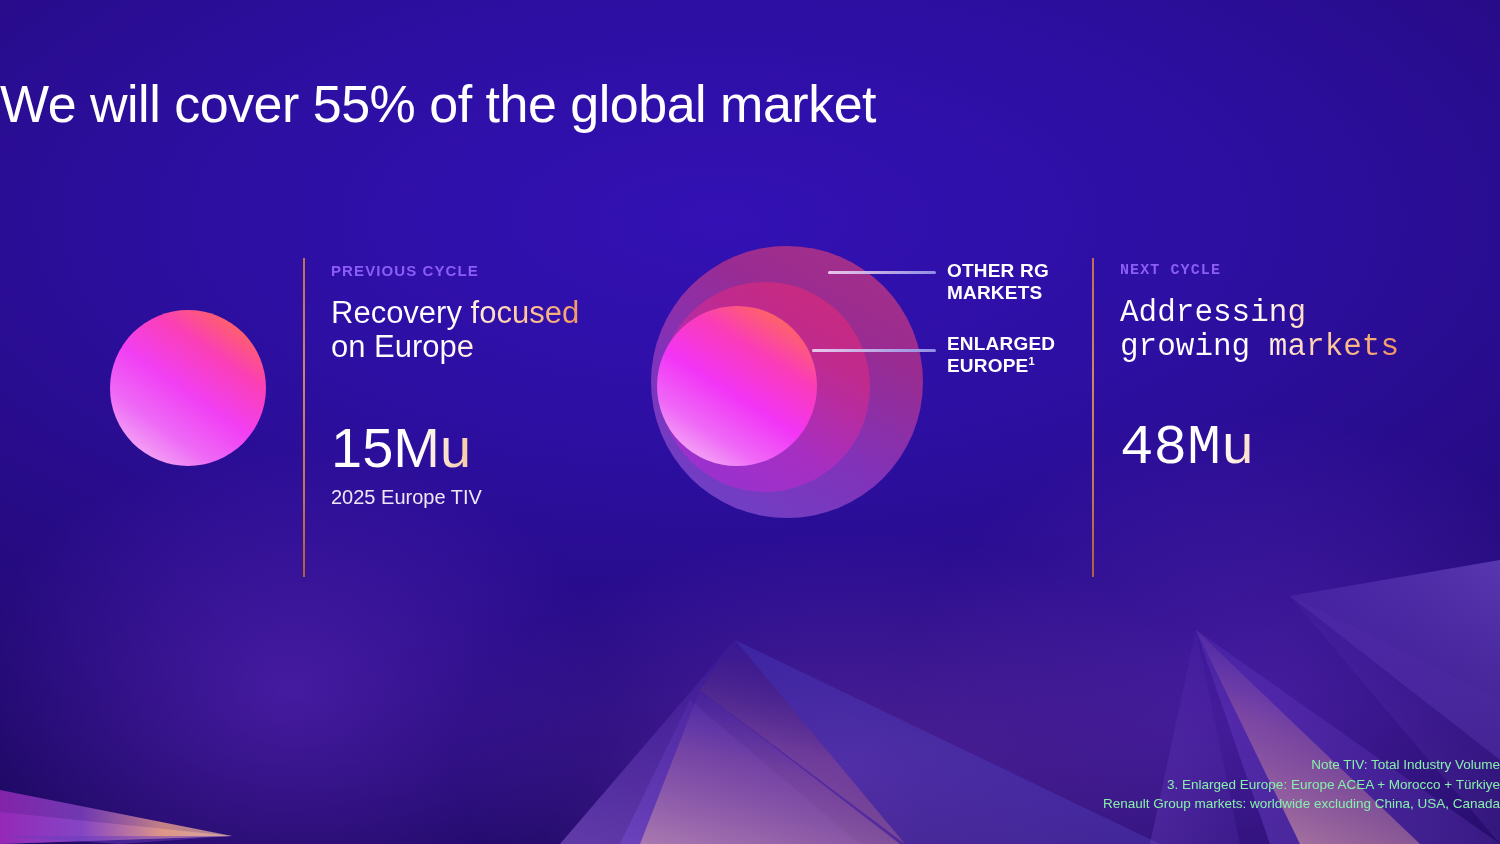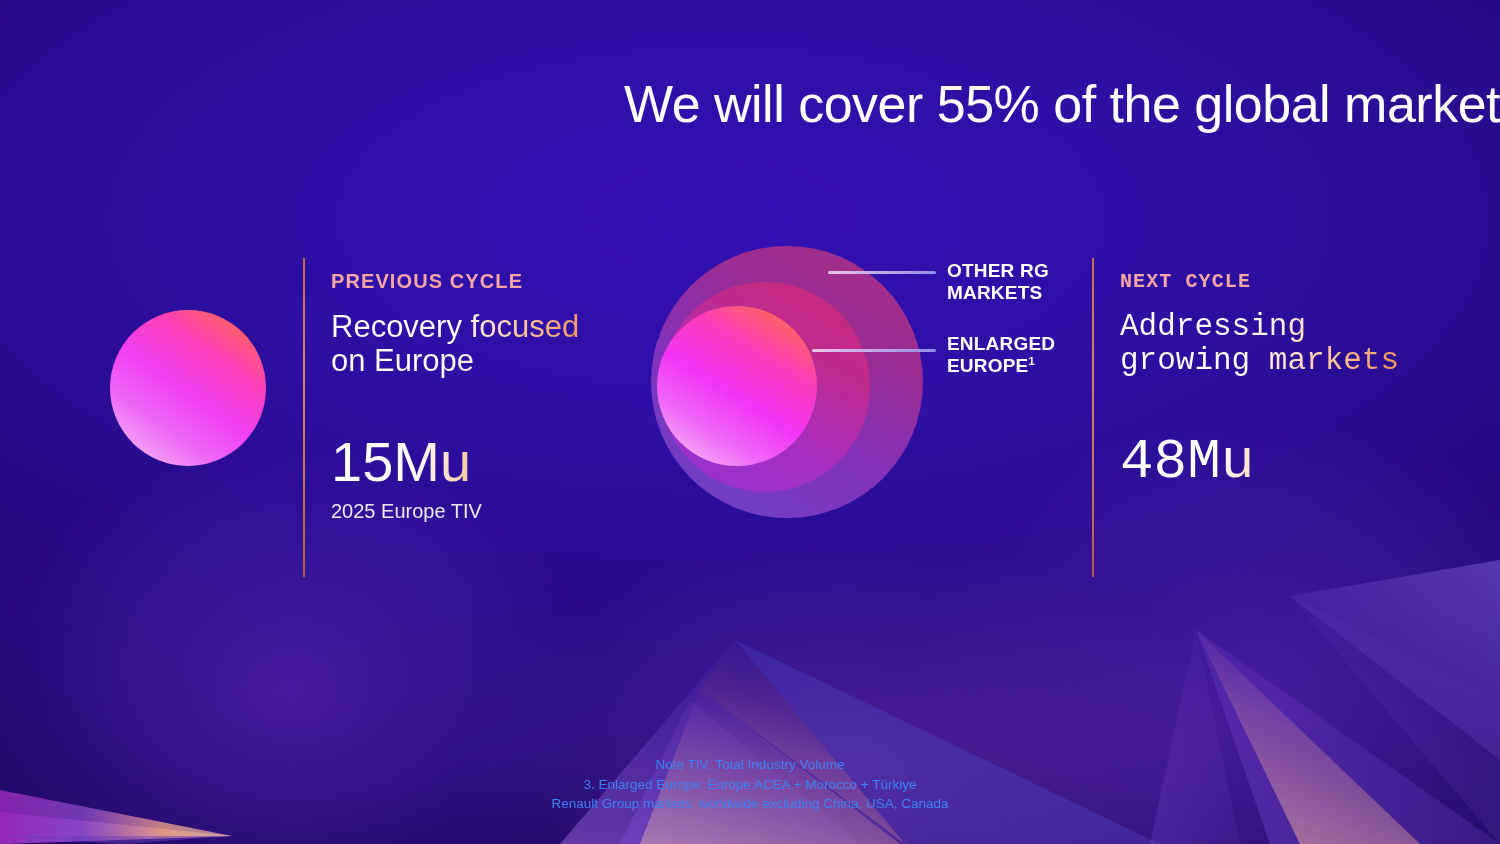--- a/index.html
+++ b/index.html
@@ -27,21 +27,21 @@
   }
   .bg-glow-bottom{
     position:absolute; left:300px; bottom:-240px; width:1100px; height:640px;
     background:radial-gradient(closest-side, rgba(132,64,190,.42), rgba(132,64,190,0) 72%);
   }
   .poly-layer{ position:absolute; inset:0; }
   .poly-layer svg{ width:1500px; height:844px; display:block; }
 
   
   .title{
-    position:absolute; top:74px; left:0; width:1500px; text-align:right;
+    position:absolute; top:74px; left:0; width:1500px; text-align:left;
     font-size:52px; font-weight:400; letter-spacing:-0.5px; color:#ffffff;
     white-space:nowrap;
   }
 
   
   .sphere-left{
     position:absolute; left:110px; top:310px; width:156px; height:156px; border-radius:50%;
     background:linear-gradient(215deg, #ff7a2f 0%, #fb3fb6 30%, #f13ff4 52%, #ee6af6 72%, #f6c2f3 96%);
   }
   .cluster{ position:absolute; left:651px; top:246px; width:272px; height:272px; }
@@ -79,22 +79,22 @@
   .col{ position:absolute; top:258px; }
   .col-prev{ left:303px; }
   .col-next{ left:1092px;font-family:Liberation Mono, monospace; }
   .divider{
     position:absolute; top:0; left:0; width:2px; height:319px;
     background:linear-gradient(180deg,#c9724f 0%, #d98a66 35%, #cf7a57 70%, #b4613f 100%);
     opacity:.95;
   }
   .col-body{ position:relative; padding-left:28px; }
   .eyebrow{
-    font-size:20px; font-weight:700; color:#fca5a5; letter-spacing:1.1px;
-    margin-top:12px;
+    font-size:15px; font-weight:700; color:#8b5cf6; letter-spacing:1.1px;
+    margin-top:4px;
   }
   .headline{
     margin-top:17px; font-size:31px; font-weight:400; line-height:1.10;
     white-space:pre-line;
     background:linear-gradient(100deg,#ffffff 0%,#ffffff 46%,#ffc79a 76%,#f0935a 100%);
     -webkit-background-clip:text; background-clip:text;
     -webkit-text-fill-color:transparent; color:transparent;
   }
   .bignum{
     margin-top:56px; font-size:56px; font-weight:400; line-height:1;
@@ -102,22 +102,22 @@
     -webkit-background-clip:text; background-clip:text;
     -webkit-text-fill-color:transparent; color:transparent;
   }
   .subnum{
     margin-top:9px; font-size:20px; font-weight:400; line-height:1.28;
     color:#efe7f6; white-space:pre-line;
   }
 
   
   .footnotes{
-    position:absolute; left:0; bottom:30px; width:1500px; text-align:center;
-    font-size:13.5px; line-height:1.45; color:#3b82f6;
+    position:absolute; left:0; bottom:30px; width:1500px; text-align:right;
+    font-size:13.5px; line-height:1.45; color:#86efac;
   }
   .footnotes div{ white-space:nowrap; }
 </style>
 </head>
 <body>
 
 <div id="stage">
 
   <div class="bg-base"></div>
   <div class="bg-glow-left"></div>

